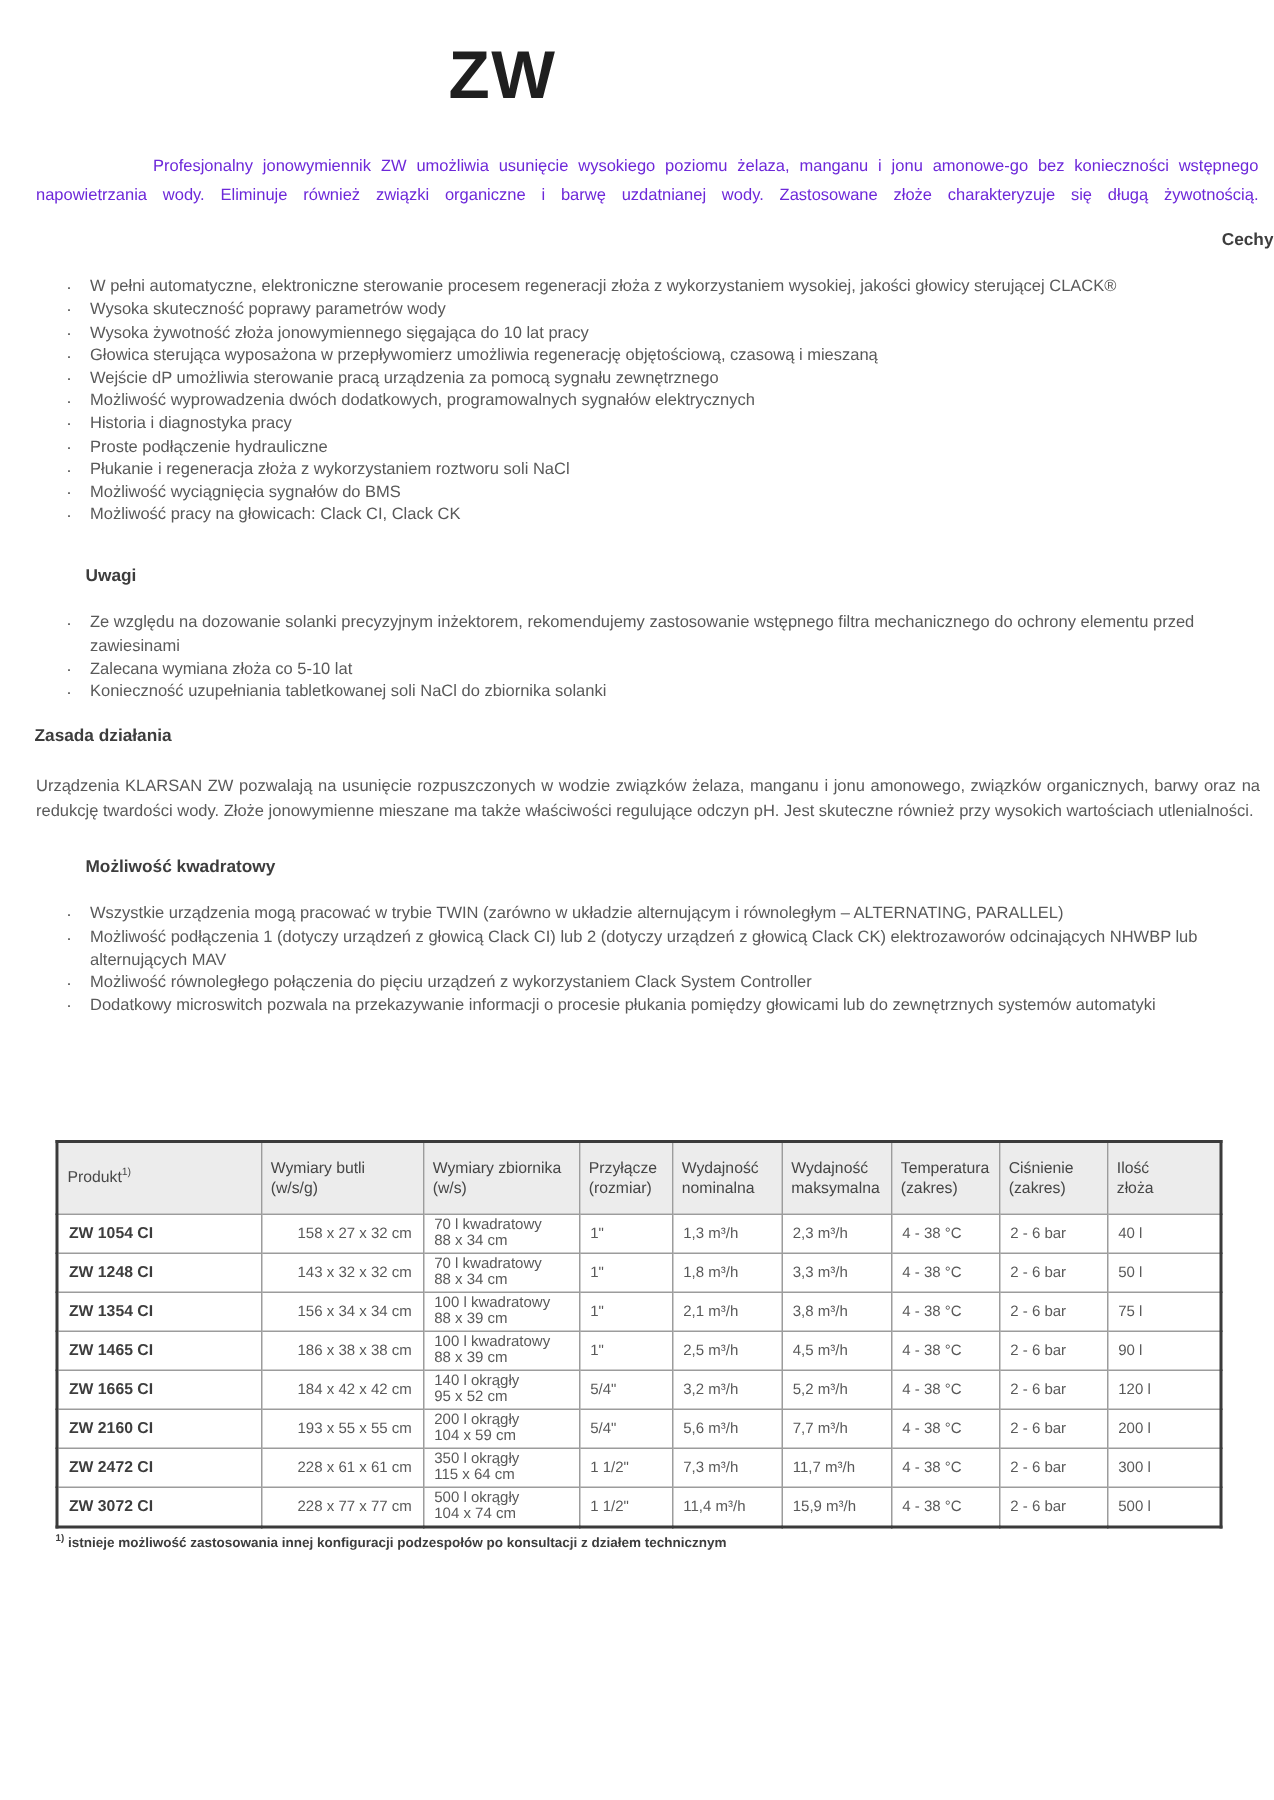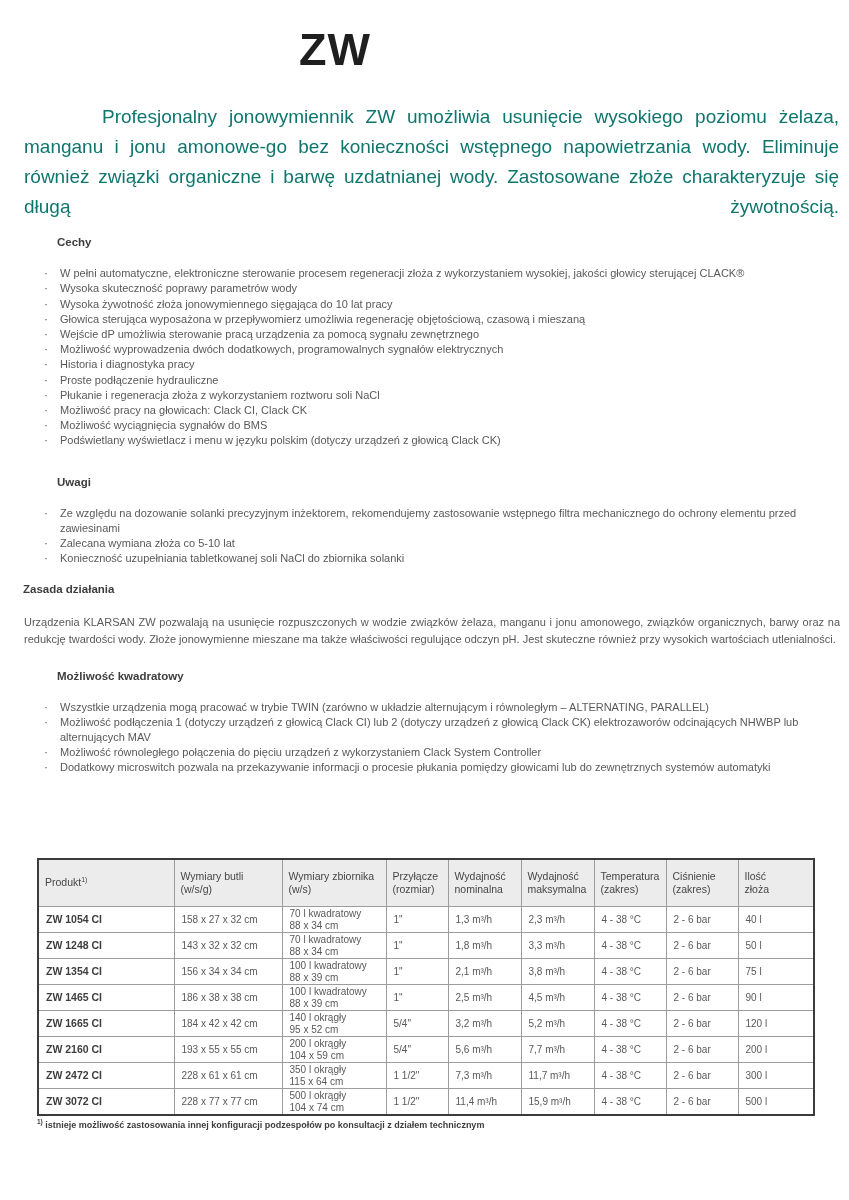--- a/index.html
+++ b/index.html
@@ -23,35 +23,35 @@
   .title {
     margin: 26px 0 0 299px;
     font-size: 45px;
     font-weight: 800;
     letter-spacing: 1px;
     color: #1f1f1f;
     line-height: 1.05;
   }
   .intro {
     margin: 29px 10px 0 24px;
-    font-size: 19px;
-    line-height: 30px;
+    font-size: 11px;
+    line-height: 19px;
     text-align: justify;
     text-align-last: justify;
     text-indent: 78px;
-    color: #0f766e;
+    color: #6d28d9;
   }
   h2.sec-heading {
     margin: 0 0 0 57px;
     font-size: 11.5px;
     font-weight: bold;
     color: #3d3d3d;
     line-height: 13px;
   }
-  #cechy-heading   { margin-top: 14px; }
+  #cechy-heading   { margin-top: 14px; text-align: right; }
   #uwagi-heading   { margin-top: 27px; }
   #zasada-heading  { margin-top: 16px; margin-left: 23px; }
   #rozbudowa-heading { margin-top: 22px; }
   ul.bullets {
     list-style: none;
     margin: 17px 40px 0 43px;
     padding: 0;
     max-width: 760px;
   }
   ul.bullets li {
@@ -114,21 +114,21 @@
     box-sizing: border-box;
     white-space: pre-line;
   }
   table.spec td.c0 {
     font-weight: bold;
     text-align: left;
     color: #3d3d3d;
     font-size: 10.5px;
   }
   table.spec td.c1 {
-    text-align: left;
+    text-align: right;
   }
   .footnote {
     margin: 3px 0 0 37px;
     font-size: 9px;
     font-weight: bold;
     color: #3d3d3d;
     line-height: 12px;
   }
   .footnote sup { font-size: 6.5px; line-height: 0; }
   
@@ -155,23 +155,22 @@
   <ul class="bullets">
       <li>W pełni automatyczne, elektroniczne sterowanie procesem regeneracji złoża z wykorzystaniem wysokiej, jakości głowicy sterującej CLACK®</li>
       <li>Wysoka skuteczność poprawy parametrów wody</li>
       <li>Wysoka żywotność złoża jonowymiennego sięgająca do 10 lat pracy</li>
       <li>Głowica sterująca wyposażona w przepływomierz umożliwia regenerację objętościową, czasową i mieszaną</li>
       <li>Wejście dP umożliwia sterowanie pracą urządzenia za pomocą sygnału zewnętrznego</li>
       <li>Możliwość wyprowadzenia dwóch dodatkowych, programowalnych sygnałów elektrycznych</li>
       <li>Historia i diagnostyka pracy</li>
       <li>Proste podłączenie hydrauliczne</li>
       <li>Płukanie i regeneracja złoża z wykorzystaniem roztworu soli NaCl</li>
+      <li>Możliwość wyciągnięcia sygnałów do BMS</li>
       <li>Możliwość pracy na głowicach:  Clack CI, Clack CK</li>
-      <li>Możliwość wyciągnięcia sygnałów do BMS</li>
-      <li>Podświetlany wyświetlacz i menu w języku polskim (dotyczy urządzeń z głowicą Clack CK)</li>
     </ul>
 
   <h2 class="sec-heading" id="uwagi-heading">Uwagi</h2>
   <ul class="bullets">
       <li>Ze względu na dozowanie solanki precyzyjnym inżektorem, rekomendujemy zastosowanie wstępnego filtra mechanicznego do ochrony elementu przed zawiesinami</li>
       <li>Zalecana wymiana złoża co 5-10 lat</li>
       <li>Konieczność uzupełniania tabletkowanej soli NaCl do zbiornika solanki</li>
     </ul>
 
   <h2 class="sec-heading" id="zasada-heading">Zasada działania</h2>

